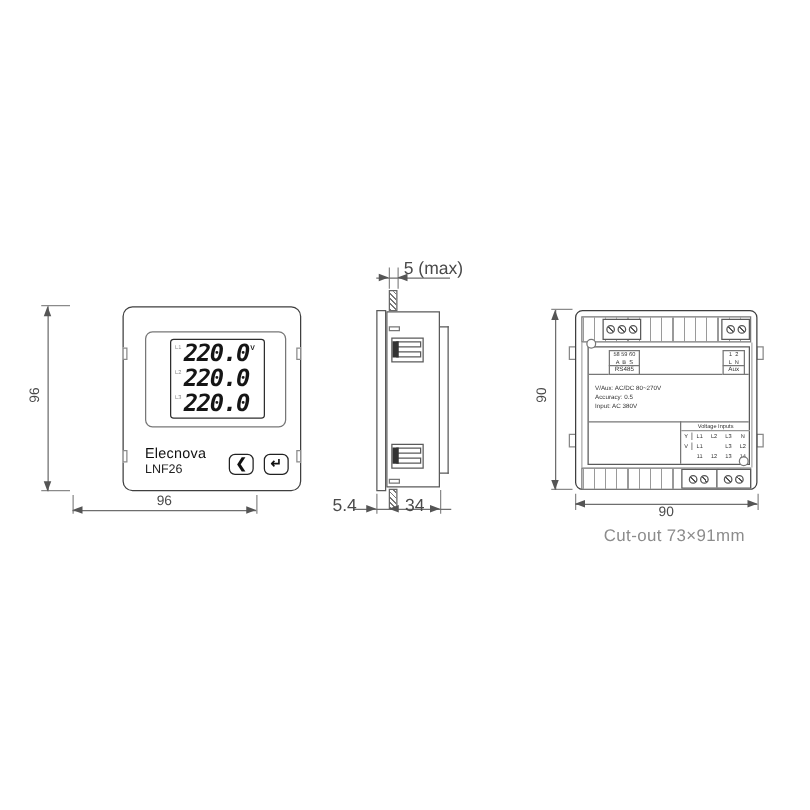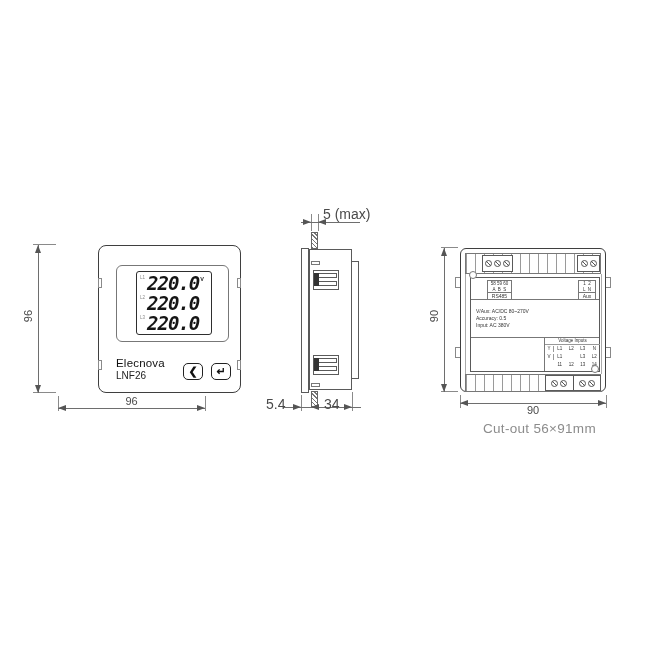--- a/index.html
+++ b/index.html
@@ -219,15 +219,15 @@
   <div class="arr down" style="left:441px;top:384px;"></div>
   <div class="dim-label rot90" style="left:424px;top:310px;">90</div>
 
   <div class="ext-v" style="left:460px;top:395px;height:13px;"></div>
   <div class="ext-v" style="left:606px;top:395px;height:13px;"></div>
   <div class="line-h" style="left:460px;top:403px;width:146px;"></div>
   <div class="arr left" style="left:460px;top:400px;"></div>
   <div class="arr right" style="left:598px;top:400px;"></div>
   <div class="dim-label" style="left:460px;top:404px;width:146px;text-align:center;">90</div>
 
-  <div class="gray-note" style="left:483px;top:421px;">Cut-out 56×91mm</div>
+  <div class="gray-note" style="left:483px;top:421px;">Cut-out 73×91mm</div>
 
 </div>
 
 </body></html>

